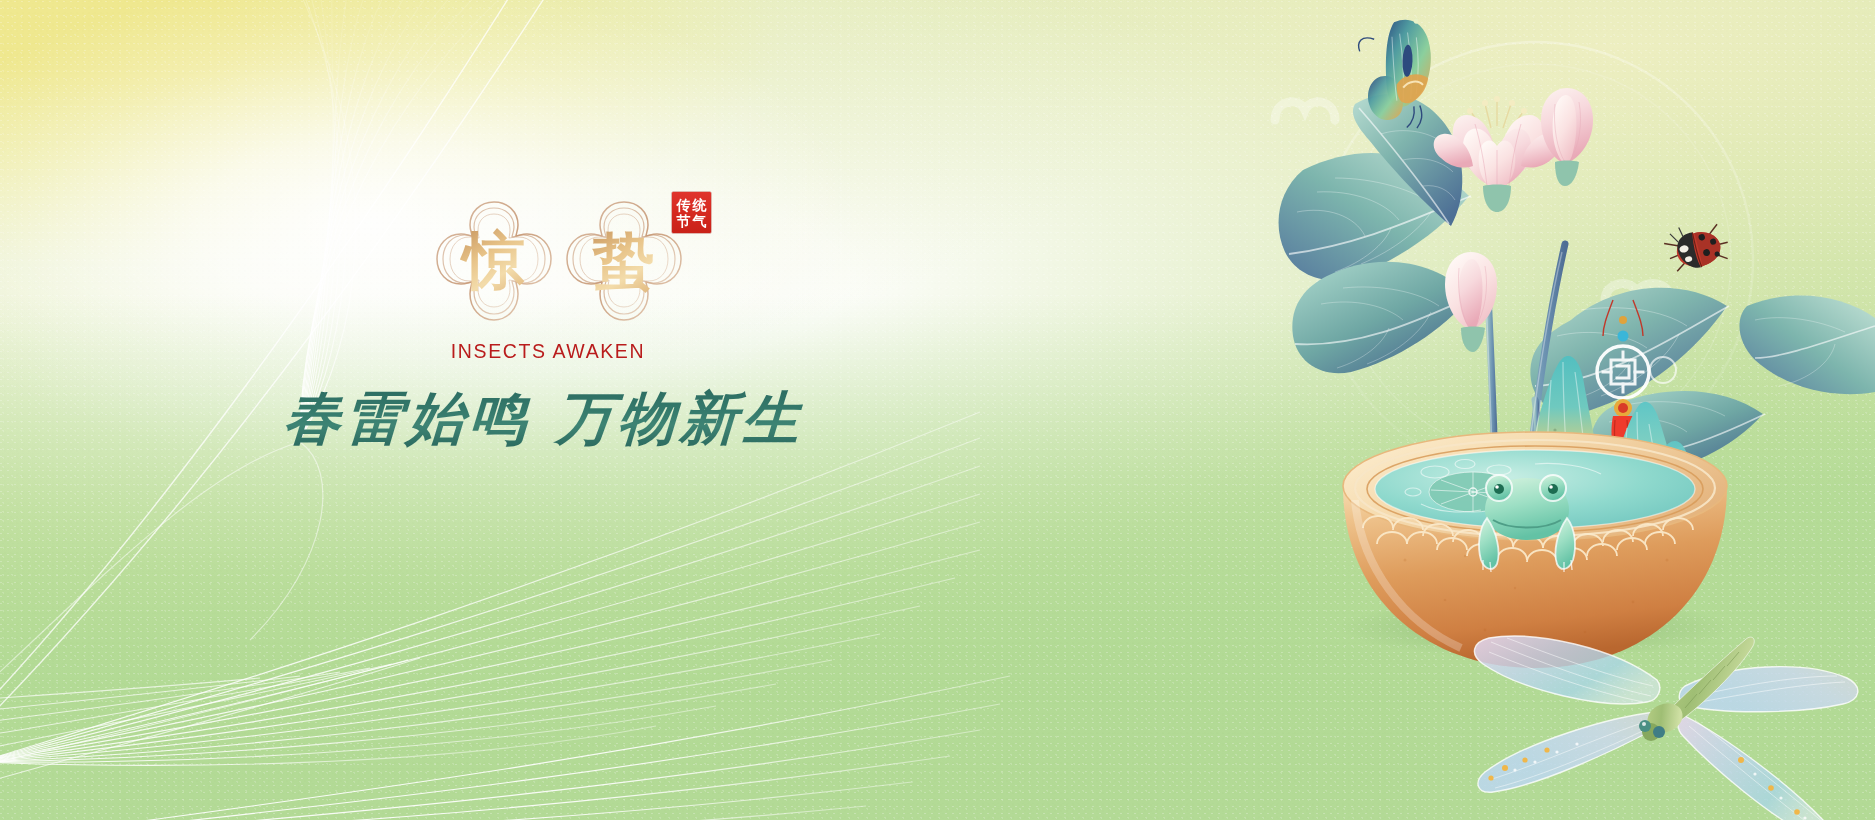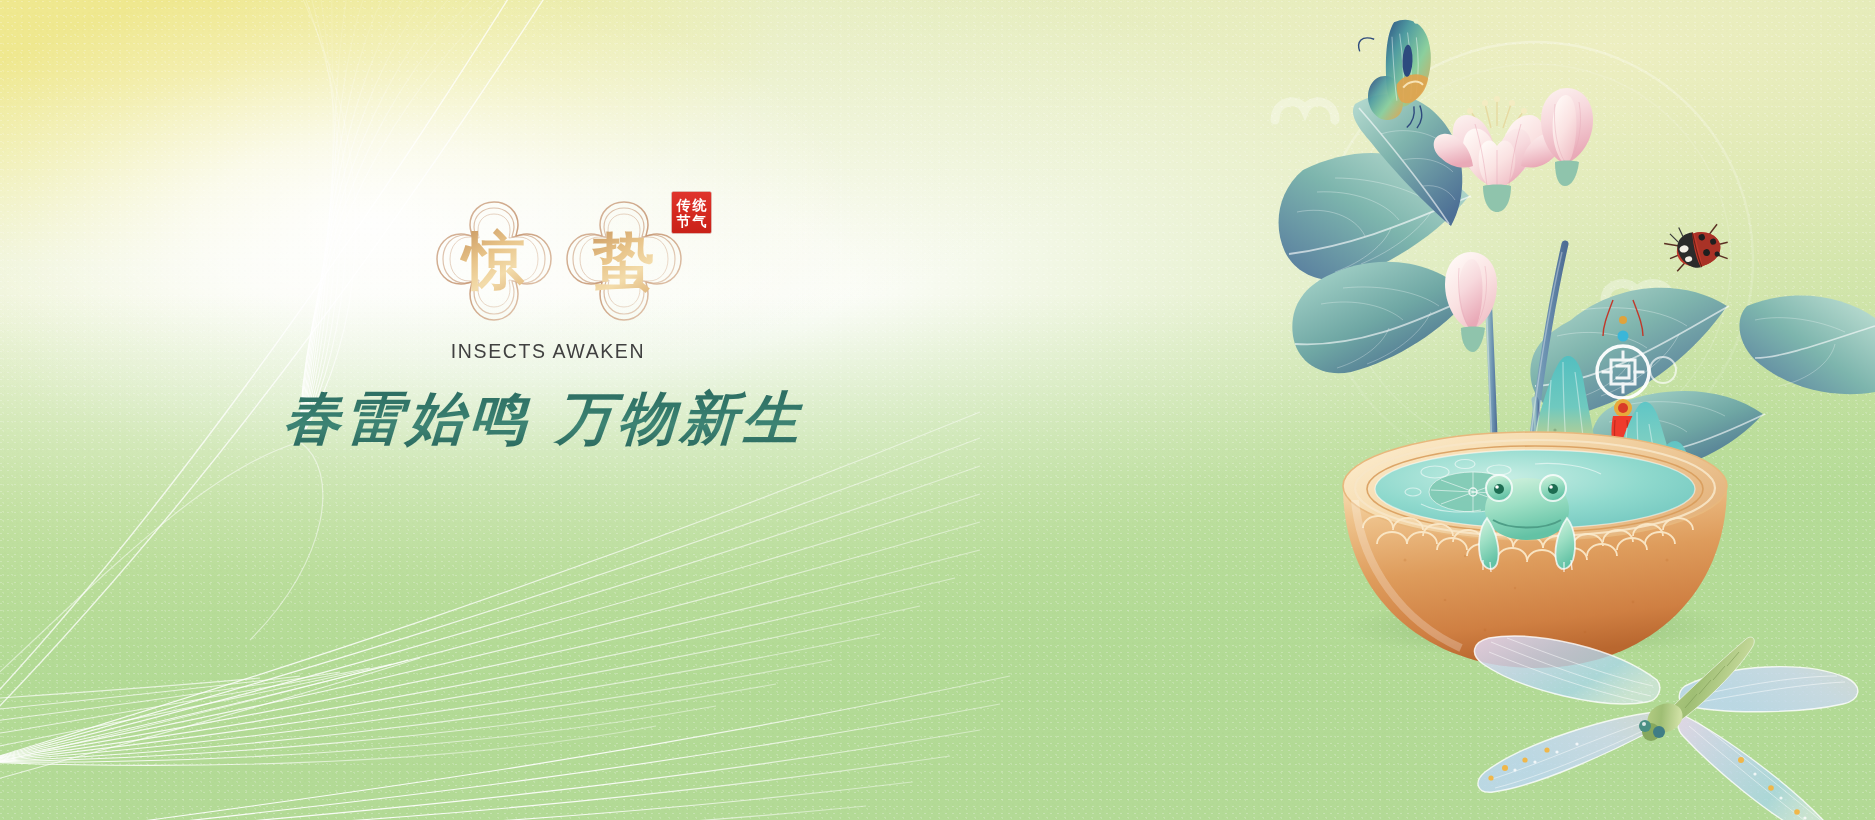--- a/index.html
+++ b/index.html
@@ -94,21 +94,21 @@
   }
   .seal-chars span { display:flex; align-items:center; justify-content:center; }
 
   #subtitle-en {
     position:absolute; left:0; top:144px; width:560px;
     text-align:center;
     font-family:"Liberation Sans", sans-serif;
     font-size:19.5px;
     letter-spacing:1.6px;
     font-weight:400;
-    color:#404040;
+    color:#b91c1c;
   }
 
   #tagline {
     position:absolute; left:-24px; top:192px; width:600px;
     text-align:center;
     font-family:"DejaVu Serif","Liberation Serif",serif;
     font-weight:700;
     font-size:57px;
     line-height:1.05;
     letter-spacing:5px;

